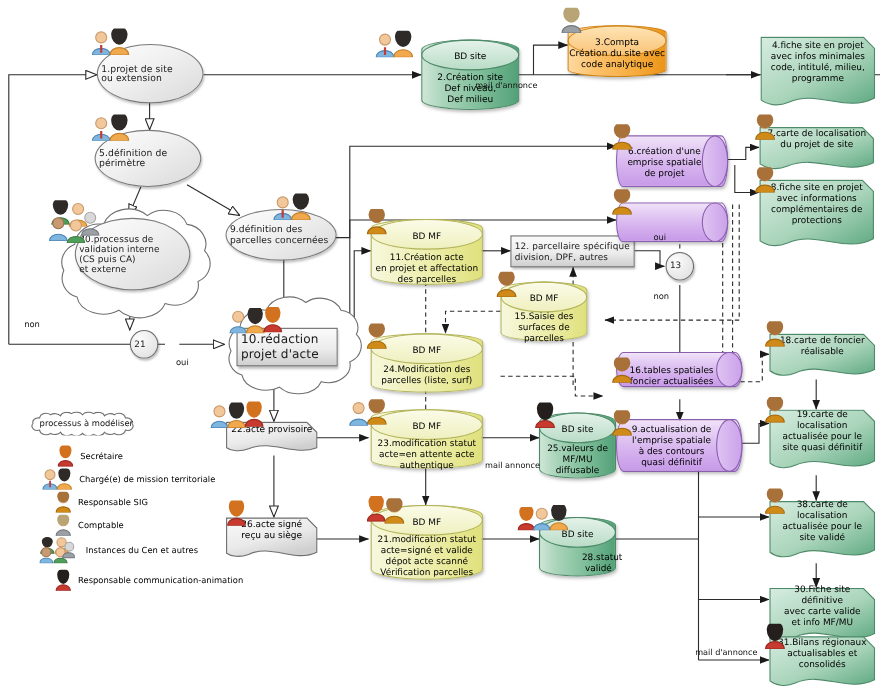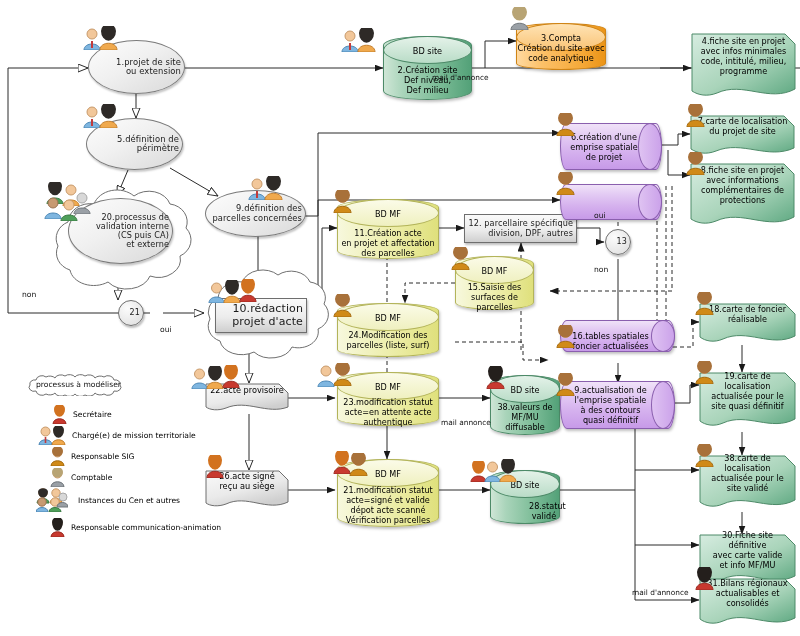--- a/index.html
+++ b/index.html
@@ -2,21 +2,21 @@
 <html><head>
 <meta charset="utf-8">
 <style>
   html,body{margin:0;padding:0;background:#ffffff;}
   body{width:800px;height:636px;position:relative;overflow:hidden;
        font-family:"DejaVu Sans","Liberation Sans",sans-serif;}
   #stage{position:absolute;left:0;top:0;width:800px;height:636px;}
   svg#wires{position:absolute;left:0;top:0;width:800px;height:636px;pointer-events:none;}
 
   .node{position:absolute;box-sizing:border-box;display:flex;align-items:center;
-        justify-content:center;text-align:right;color:#1a1a1a;line-height:1.12;
+        justify-content:center;text-align:left;color:#1a1a1a;line-height:1.12;
         letter-spacing:0.1px;}
   .node .txt{padding:0 3px;width:100%;}
 
   
   .ellipse{border-radius:50%;border:1px solid #7a7a7a;
      background:linear-gradient(150deg,#fdfdfd 0%,#f0f0f0 45%,#d9d9d9 100%);
      box-shadow:1px 2px 2px rgba(0,0,0,.22);}
 
   
   .rect{border:1px solid #6e6e6e;
@@ -286,21 +286,21 @@
     <div class="lbl-top">BD MF</div>
     <div class="lbl-main" style="white-space:pre-line;top:25px;">21.modification statut
 acte=signé et valide
 dépot acte scanné
 Vérification parcelles</div>
   </div>
 
   <div class="cyl green" style="left:490px;top:375px;width:68px;height:58px;font-size:8.1px;">
     <div class="cap"></div>
     <div class="lbl-top">BD site</div>
-    <div class="lbl-main" style="white-space:pre-line;top:26px;">38.valeurs de
+    <div class="lbl-main" style="white-space:pre-line;top:26px;">25.valeurs de
 MF/MU
 diffusable</div>
   </div>
 
   <div class="cyl green" style="left:490px;top:470px;width:68px;height:52px;font-size:8.1px;">
     <div class="cap"></div>
     <div class="lbl-top">BD site</div>
     <div class="lbl-main" style="white-space:pre-line;top:30px;margin-left:38px;">28.statut validé</div>
   </div>
 

